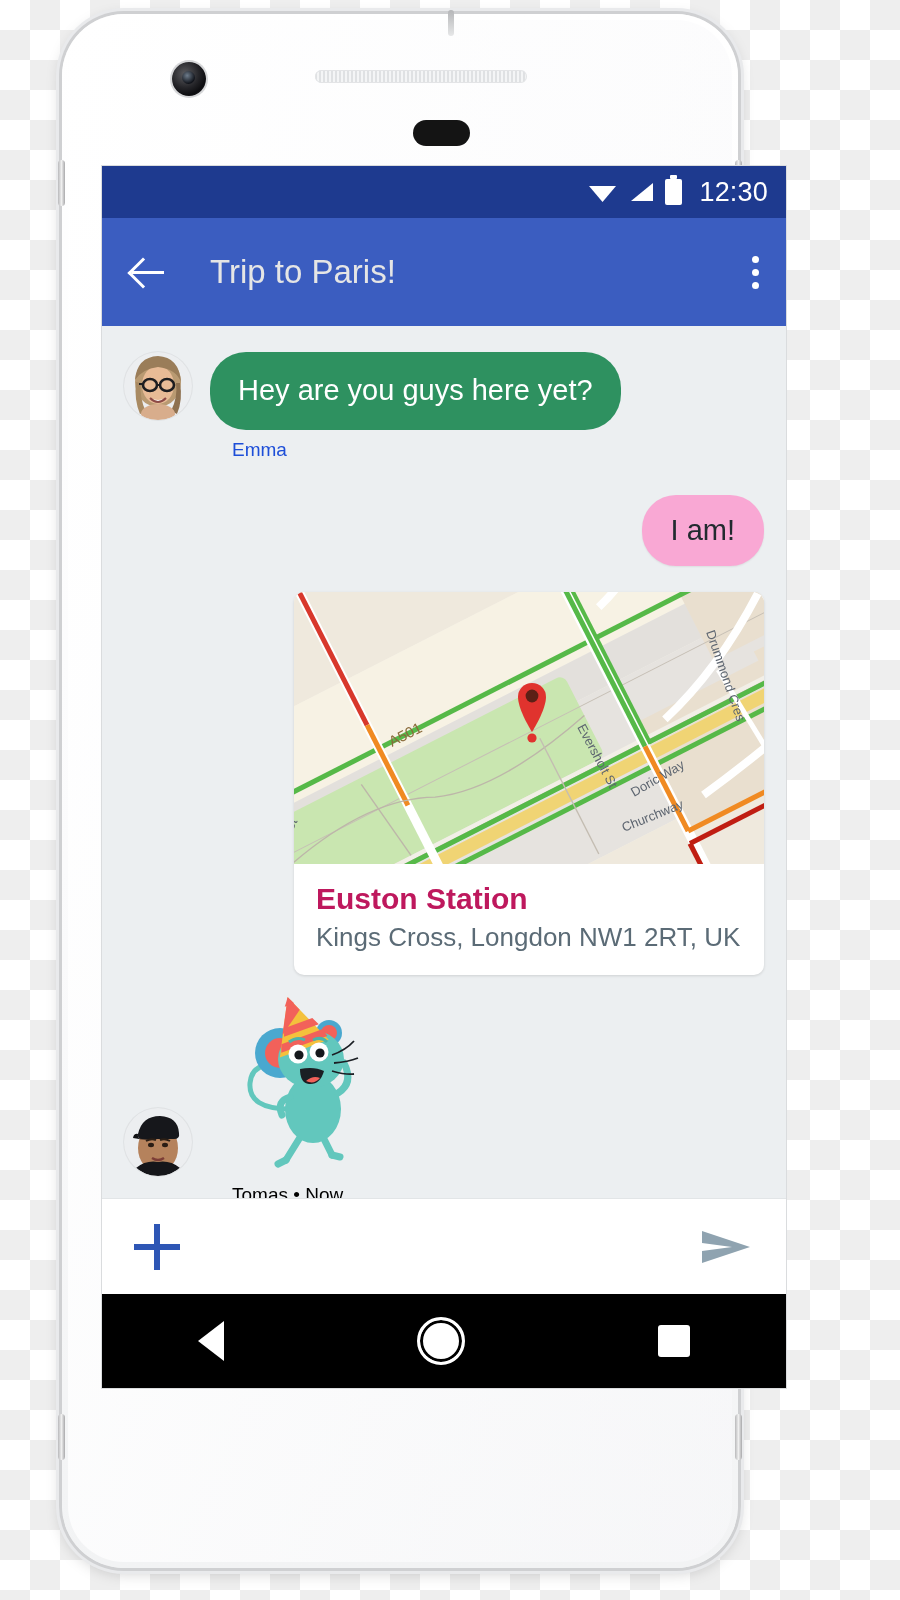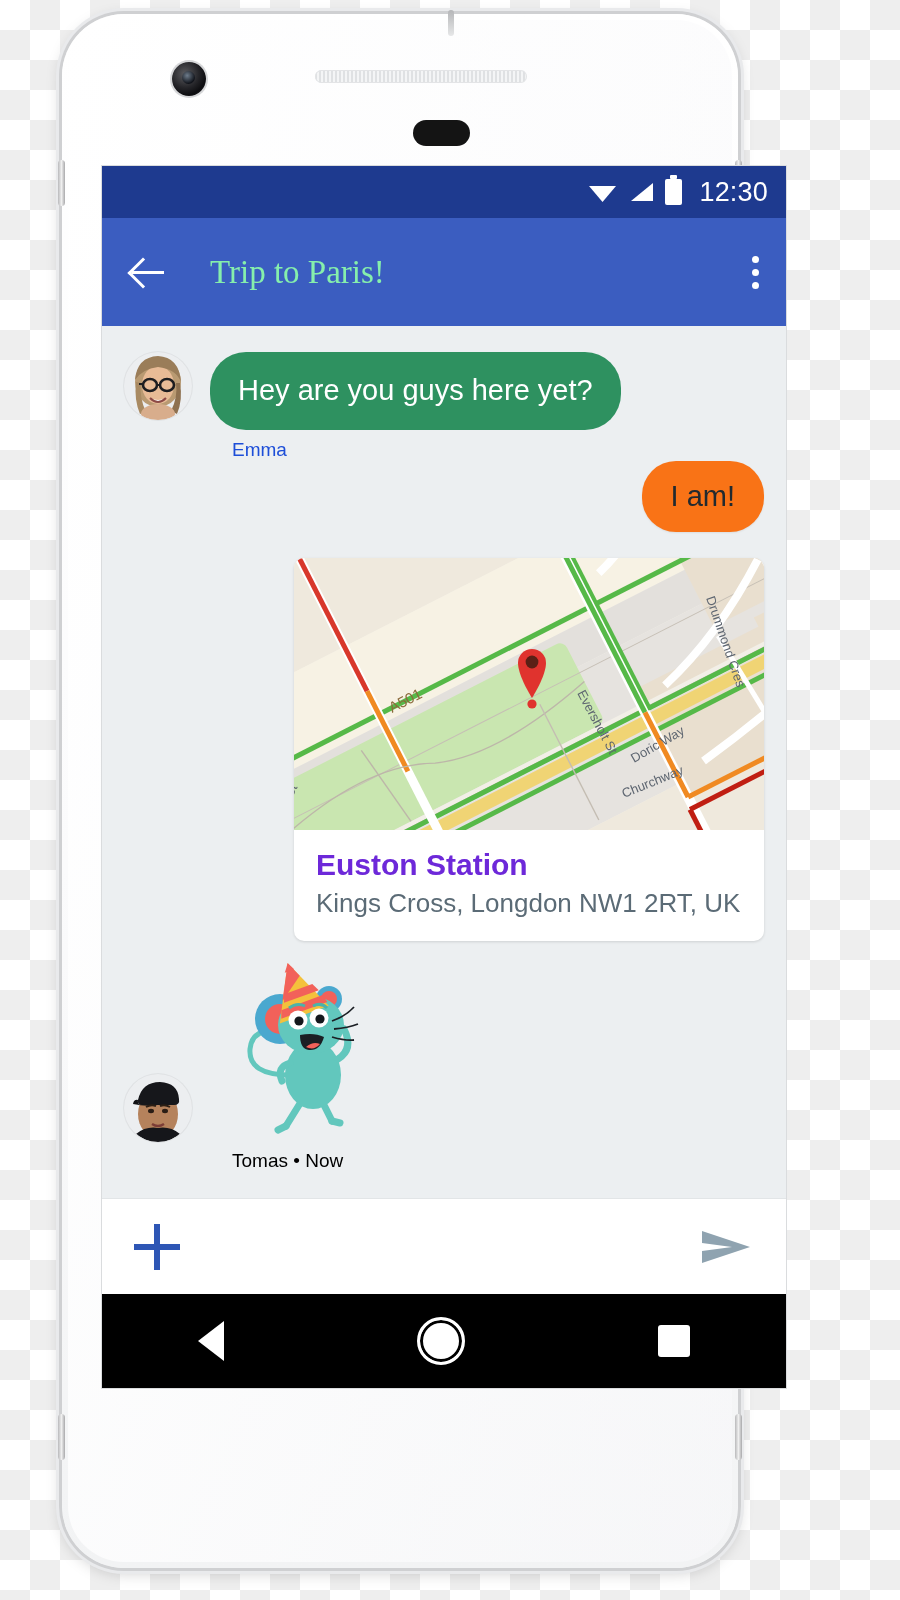--- a/index.html
+++ b/index.html
@@ -56,43 +56,43 @@
   .ic-batt{width:17px;height:26px;background:#fff;border-radius:2px;position:relative;}
   .ic-batt:before{content:"";position:absolute;left:5px;top:-4px;width:7px;height:4px;background:#fff;border-radius:1px;}
   .sb-time{color:#fff;font-size:27px;letter-spacing:.2px;margin-left:6px;}
 
   
   .appbar{height:108px;background:#3b5dc0;display:flex;align-items:center;padding:0 26px;box-sizing:border-box;}
   .back-arrow{width:40px;height:40px;position:relative;flex:0 0 auto;cursor:pointer;}
   .back-arrow:before{content:"";position:absolute;left:4px;top:19px;width:32px;height:3px;background:#fff;}
   .back-arrow:after{content:"";position:absolute;left:4px;top:10px;width:19px;height:19px;
     border-left:3px solid #fff;border-bottom:3px solid #fff;transform:rotate(45deg);}
-  .appbar-title{color:#86efac;font-size:33px;font-weight:400;margin-left:42px;flex:1;font-family:Liberation Serif, serif;}
+  .appbar-title{color:#e5e5e5;font-size:33px;font-weight:400;margin-left:42px;flex:1;}
   .overflow{width:10px;display:flex;flex-direction:column;gap:6px;align-items:center;cursor:pointer;}
   .overflow i{width:7px;height:7px;border-radius:50%;background:#fff;display:block;}
 
   
   .convo{height:872px;background:#eceff1;position:relative;box-sizing:border-box;padding:26px 22px 0 22px;overflow:hidden;}
 
   .row{display:flex;align-items:flex-start;}
   .row.out{justify-content:flex-end;}
   .avatar{width:68px;height:68px;border-radius:50%;flex:0 0 auto;overflow:hidden;position:relative;
     background:#e3e5e7;box-shadow:0 0 0 1px rgba(0,0,0,.05);}
   .bubble-green{background:#2e9160;color:#fff;border-radius:36px;padding:23px 28px;font-size:29px;
     max-width:440px;margin-left:18px;line-height:1.1;}
   .sender{font-size:19px;color:#1d4ed8;margin:9px 0 0 108px;}
-  .bubble-white{background:#f97316;color:#222a2f;border-radius:34px;padding:19px 29px;font-size:29px;
-    box-shadow:0 1px 2px rgba(0,0,0,.07);}
+  .bubble-white{background:#f9a8d4;color:#222a2f;border-radius:34px;padding:19px 29px;font-size:29px;
+    margin-top:34px;box-shadow:0 1px 2px rgba(0,0,0,.07);}
 
   
   .map-card{width:470px;margin:26px 0 0 auto;border-radius:10px;overflow:hidden;background:#fff;
     box-shadow:0 1px 3px rgba(0,0,0,.13);}
   .map-img{height:272px;position:relative;overflow:hidden;background:#efe9dd;}
   .map-card-text{padding:18px 22px 22px 22px;}
-  .place-name{font-size:30px;font-weight:700;color:#6d28d9;}
+  .place-name{font-size:30px;font-weight:700;color:#be185d;}
   .place-addr{font-size:26px;color:#5b6b76;margin-top:6px;}
 
   
   .sticker-row{display:flex;align-items:flex-end;margin-top:22px;}
   .sticker-wrap{margin-left:36px;}
   .sticker-meta{font-size:19px;color:#000000;margin:8px 0 0 108px;}
 
   
   .composer{height:96px;background:#fff;display:flex;align-items:center;justify-content:space-between;
     padding:0 32px;box-sizing:border-box;border-top:1px solid #e2e5e7;}

